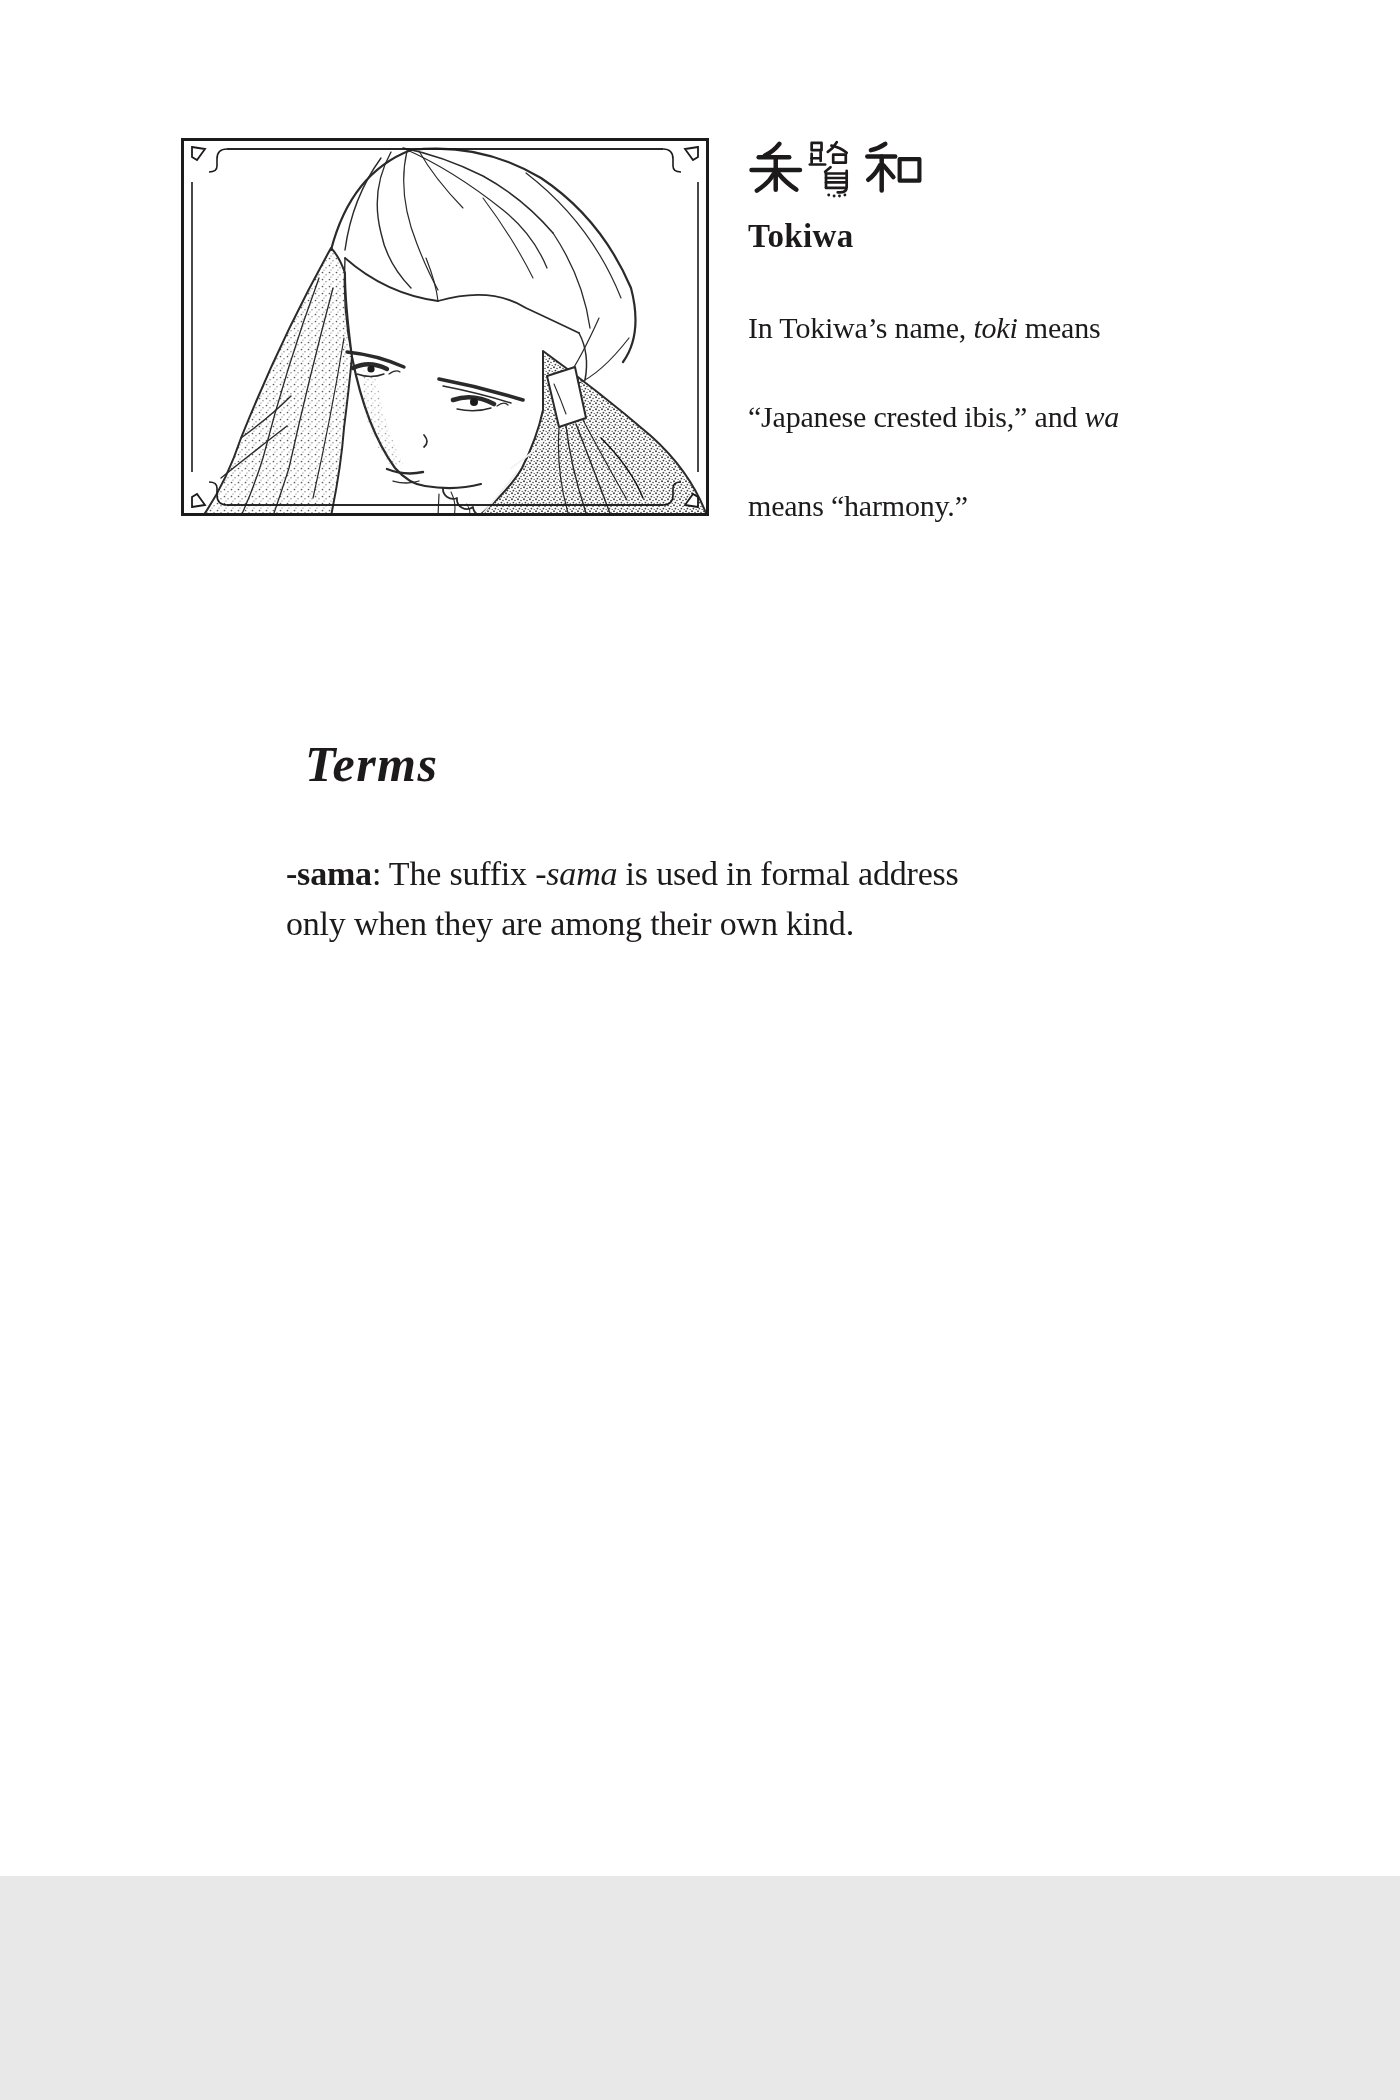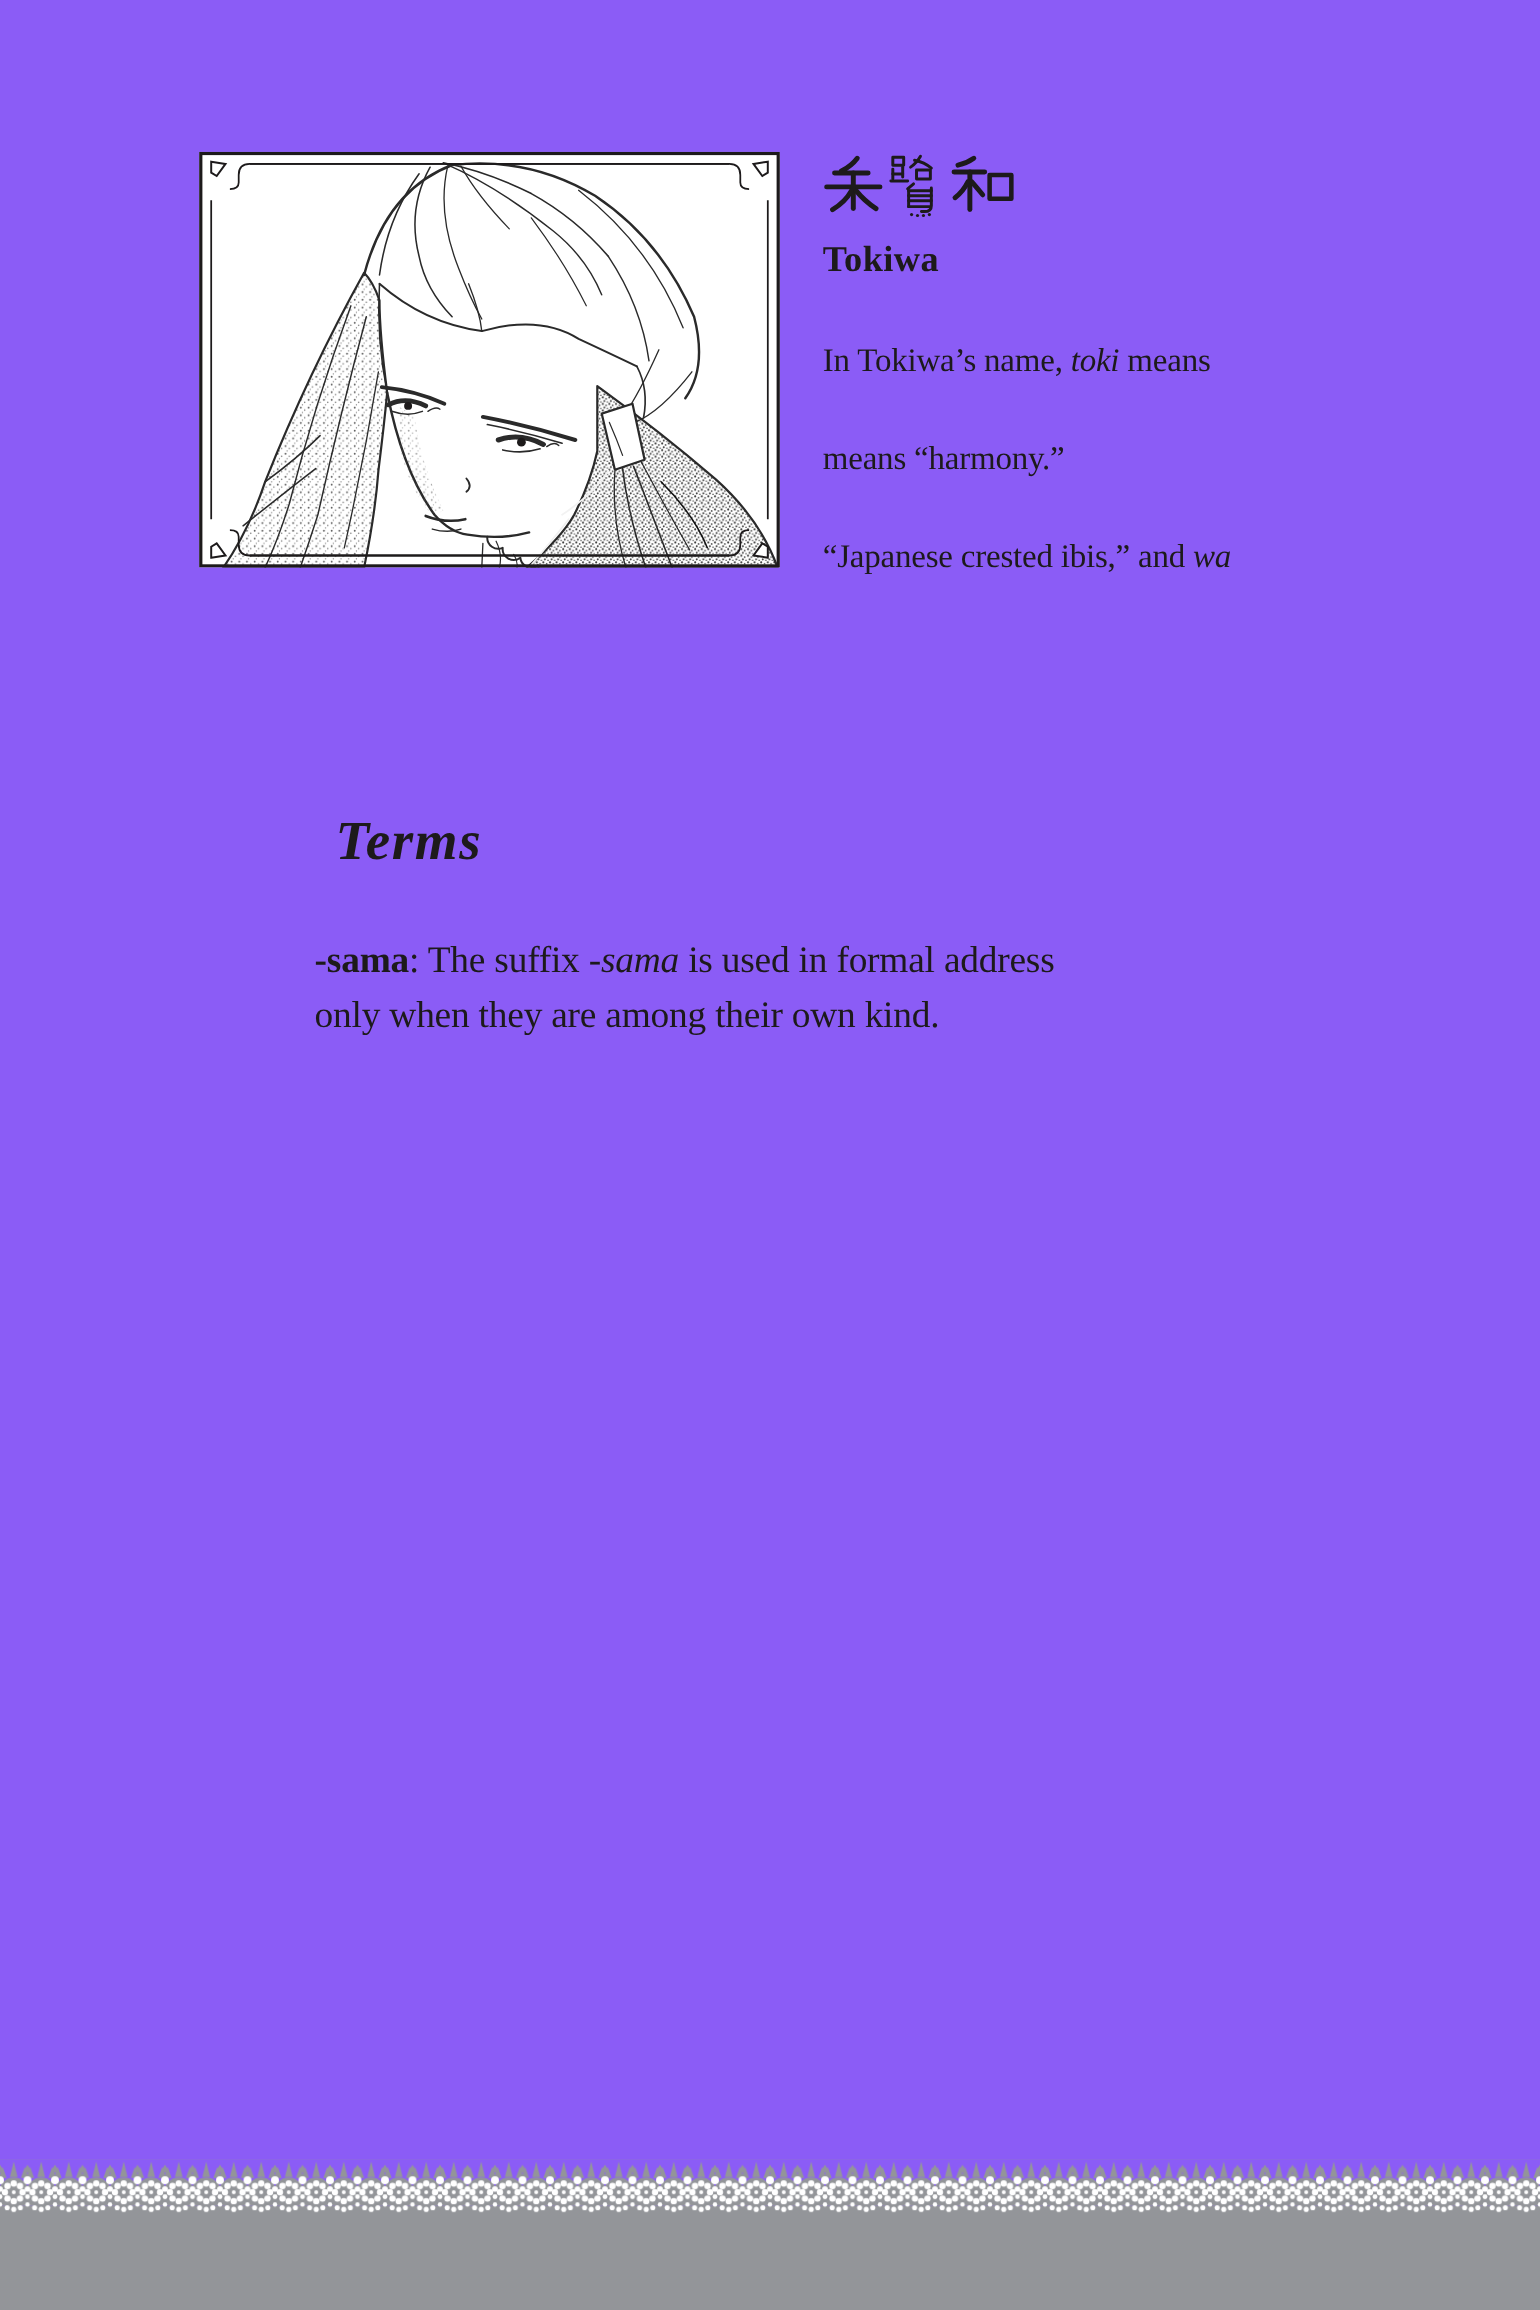--- a/index.html
+++ b/index.html
@@ -1,19 +1,19 @@
 <!DOCTYPE html>
 <html><head>
 <meta charset="utf-8">
 <style>
   html,body{margin:0;padding:0;background:#e8e8e8;}
   .page{
     position:relative;
-    width:1400px;height:2100px;
-    background:#8b5cf6;
+    width:1400px;height:1876px;
+    background:#ffffff;
     font-family:"Liberation Serif", serif;
     color:#1d1a1b;
     overflow:hidden;
     margin:0 auto;
   }
   .frame{
     position:absolute;left:181px;top:138px;width:528px;height:378px;
   }
   .frame svg{display:block;width:528px;height:378px;}
   .kanji-title{
@@ -194,22 +194,22 @@
           <rect x="38" y="21" width="22" height="24" stroke-width="4.6"></rect>
         </g>
       </g>
     </svg>
   </div>
 
   <div class="char-name">Tokiwa</div>
 
   <div class="char-desc">
       <div class="line"><span>In Tokiwa’s name, </span><span style="font-style: italic;">toki</span><span> means</span></div>
+      <div class="line"><span>“Japanese crested ibis,” and </span><span style="font-style: italic;">wa</span></div>
       <div class="line"><span>means “harmony.”</span></div>
-      <div class="line"><span>“Japanese crested ibis,” and </span><span style="font-style: italic;">wa</span></div>
     </div>
 
   <div class="terms-heading">Terms</div>
 
   <div class="term-entry">
       <div class="line"><span style="font-weight: bold;">-sama</span><span>: The suffix </span><span style="font-style: italic;">-sama</span><span> is used in formal address</span></div>
       <div class="line"><span>only when they are among their own kind.</span></div>
     </div>
 
   <div class="lace">

